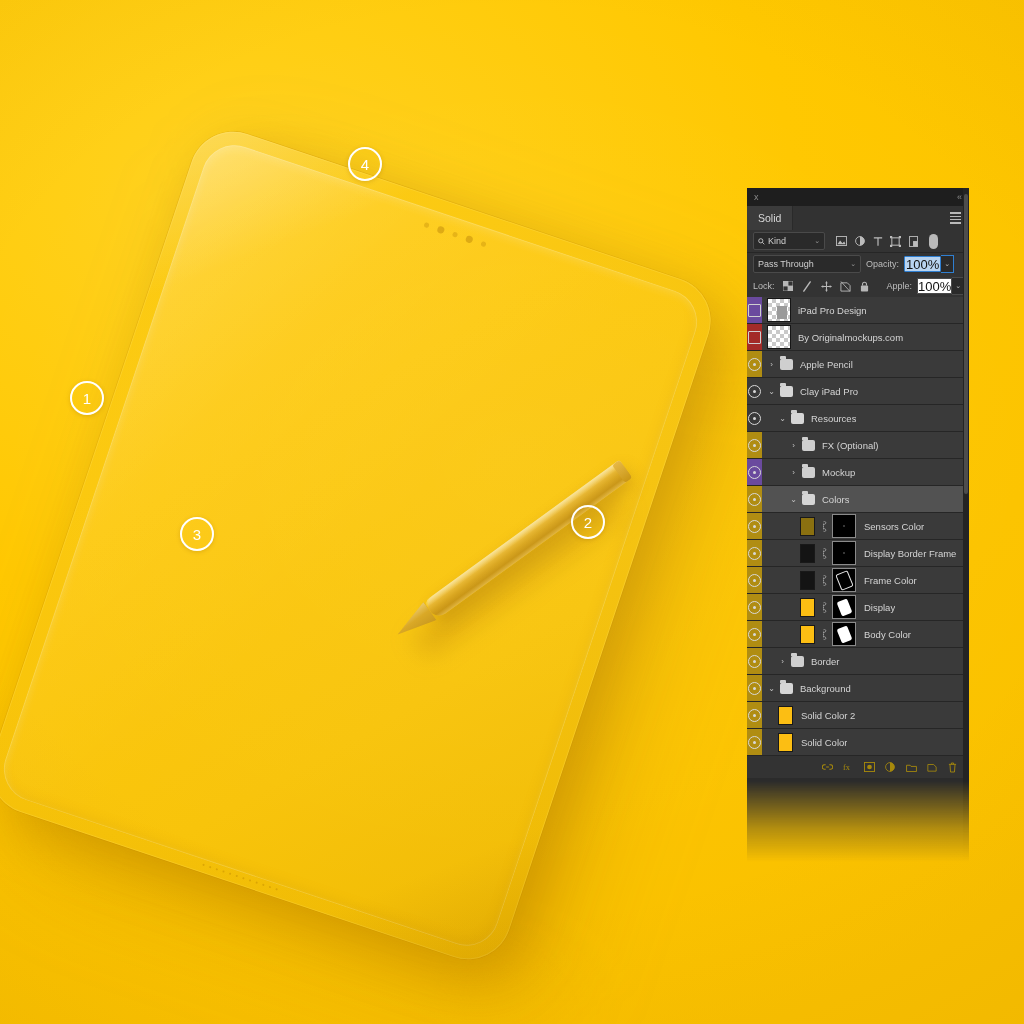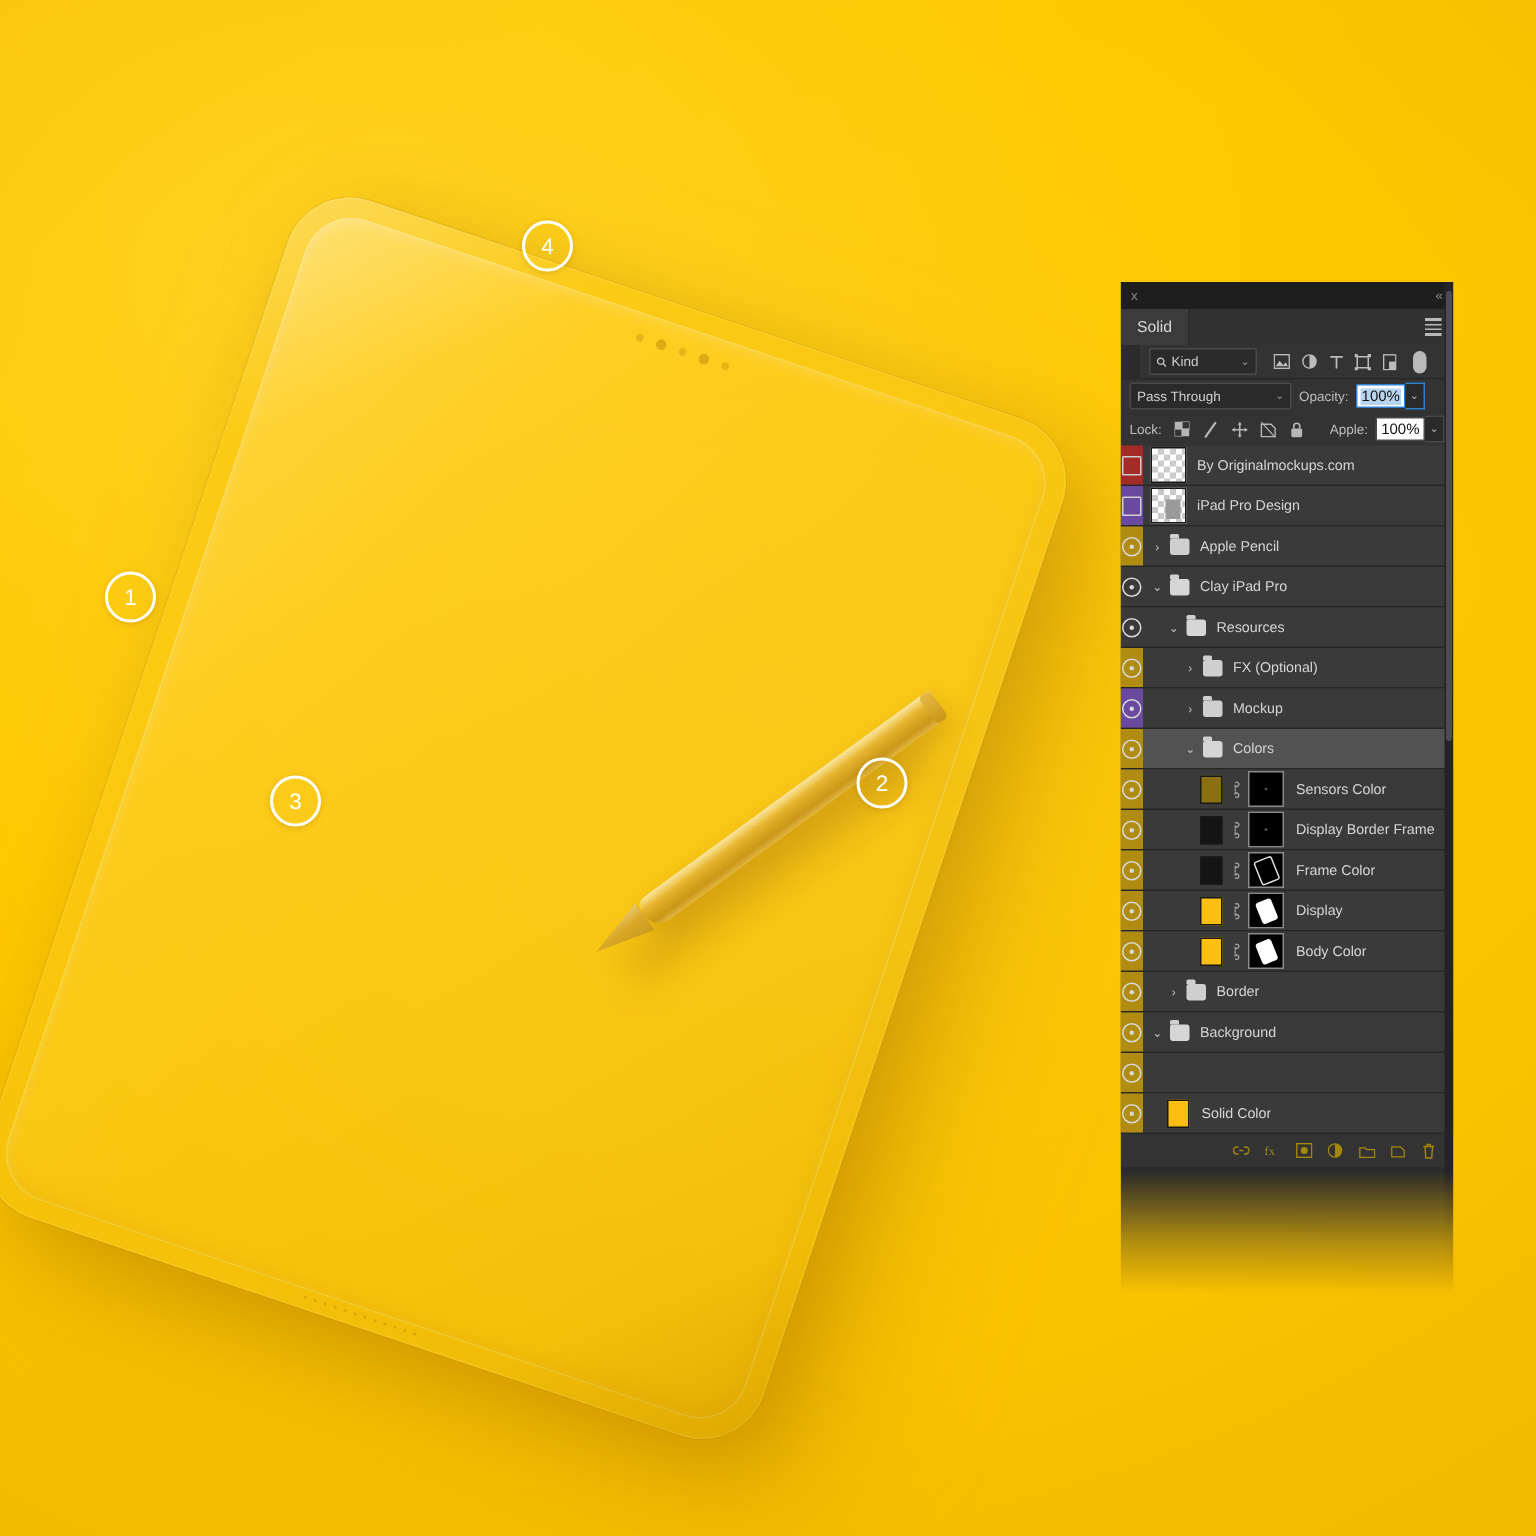--- a/index.html
+++ b/index.html
@@ -185,42 +185,42 @@
     display:flex;align-items:center;padding:0 11px;
     border-right:1px solid #2a2a2a;
   }
   .ps-menu-icon{
     display:flex;align-items:center;padding:0 8px;color:#b5b5b5;font-size:11px;
   }
   .ps-menu-icon .bars{display:flex;flex-direction:column;gap:2px;}
   .ps-menu-icon .bars i{display:block;width:11px;height:1.3px;background:#b9b9b9;}
 
   .ps-row{display:flex;align-items:center;height:22px;padding:0 6px;gap:5px;background:#333333;}
-  .ps-filterrow{border-bottom:1px solid #262626;margin-left:13px;}
+  .ps-filterrow{border-bottom:1px solid #262626;}
 
   .ps-select{
     height:16px;background:#2a2a2a;border:1px solid #4a4a4a;border-radius:2px;
     display:flex;align-items:center;justify-content:space-between;
     padding:0 4px;font-size:9px;color:#cfcfcf;
   }
   .ps-select .cv{font-size:7px;color:#9a9a9a;margin-left:4px;}
   .kind-select{width:62px;}
   .blend-select{width:98px;}
 
   .filt-icons{display:flex;align-items:center;gap:7px;margin-left:6px;}
   .filt-icons .fi{width:11px;height:11px;opacity:.88;display:flex;align-items:center;justify-content:center;}
   .toggle-pill{
     width:9px;height:15px;border-radius:5px;background:#b9b9b9;margin-left:3px;
   }
 
   .opacity-label,.fill-label,.lock-label{font-size:9px;color:#bdbdbd;}
   .num-field{
     height:14px;min-width:31px;background:#ffffff;color:#111;
     border:1px solid #4a4a4a;border-radius:1px;
-    font-size:10px;display:flex;align-items:center;justify-content:center;
+    font-size:13px;display:flex;justify-content:center;
   }
   .num-field.focused{border:1px solid #2f7fd1;}
   .num-field.focused .sel{background:#b9d4f0;padding:0 1px;}
   .num-wrap{display:flex;align-items:center;}
   .num-arrow{
     width:12px;height:16px;background:#2a2a2a;border:1px solid #4a4a4a;border-left:none;
     display:flex;align-items:center;justify-content:center;font-size:7px;color:#bdbdbd;
   }
   .num-wrap.focused .num-arrow{border-color:#2f7fd1;}
   .lock-icons{display:flex;align-items:center;gap:8px;margin-left:3px;}
@@ -471,37 +471,37 @@
     <span class="num-wrap">
       <span class="num-field">
         <span>100%</span>
       </span>
       <span class="num-arrow">⌄</span>
     </span>
   </div>
 
   <div class="ps-layers" id="layer-list">
       <div class="layer">
+        <div class="layer-tag" style="background: rgb(106, 74, 158);">
+          <span class="eye box"></span>
+        </div>
+        <div class="layer-body ind-1">
+          <span class="thumb" style="position: relative;">
+            <span style="position:absolute;left:9px;top:7px;width:10px;height:13px;background:#9a9a9a;"></span>
+          </span>
+          <span class="layer-name" style="margin-left: 3px;">iPad Pro Design</span>
+        </div>
+      </div>
+      <div class="layer">
         <div class="layer-tag" style="background: rgb(163, 43, 40);">
           <span class="eye box"></span>
         </div>
         <div class="layer-body ind-1">
           <span class="thumb"></span>
           <span class="layer-name" style="margin-left: 3px;">By Originalmockups.com</span>
-        </div>
-      </div>
-      <div class="layer">
-        <div class="layer-tag" style="background: rgb(106, 74, 158);">
-          <span class="eye box"></span>
-        </div>
-        <div class="layer-body ind-1">
-          <span class="thumb" style="position: relative;">
-            <span style="position:absolute;left:9px;top:7px;width:10px;height:13px;background:#9a9a9a;"></span>
-          </span>
-          <span class="layer-name" style="margin-left: 3px;">iPad Pro Design</span>
         </div>
       </div>
       <div class="layer">
         <div class="layer-tag" style="background: rgb(176, 141, 18);">
           <span class="eye">
             <i></i>
           </span>
         </div>
         <div class="layer-body ind-1">
           <span class="twisty">›</span>
@@ -687,20 +687,24 @@
           <span class="folder open"></span>
           <span class="layer-name" style="margin-left: 3px;">Background</span>
         </div>
       </div>
       <div class="layer">
         <div class="layer-tag" style="background: rgb(176, 141, 18);">
           <span class="eye">
             <i></i>
           </span>
         </div>
+        <div class="layer-body ind-2">
+          <span class="swatch" style="background: rgb(252, 190, 19);"></span>
+          <span class="layer-name" style="margin-left: 4px;">Solid Color 2</span>
+        </div>
       </div>
       <div class="layer">
         <div class="layer-tag" style="background: rgb(176, 141, 18);">
           <span class="eye">
             <i></i>
           </span>
         </div>
         <div class="layer-body ind-2">
           <span class="swatch" style="background: rgb(252, 190, 19);"></span>
           <span class="layer-name" style="margin-left: 4px;">Solid Color</span>

